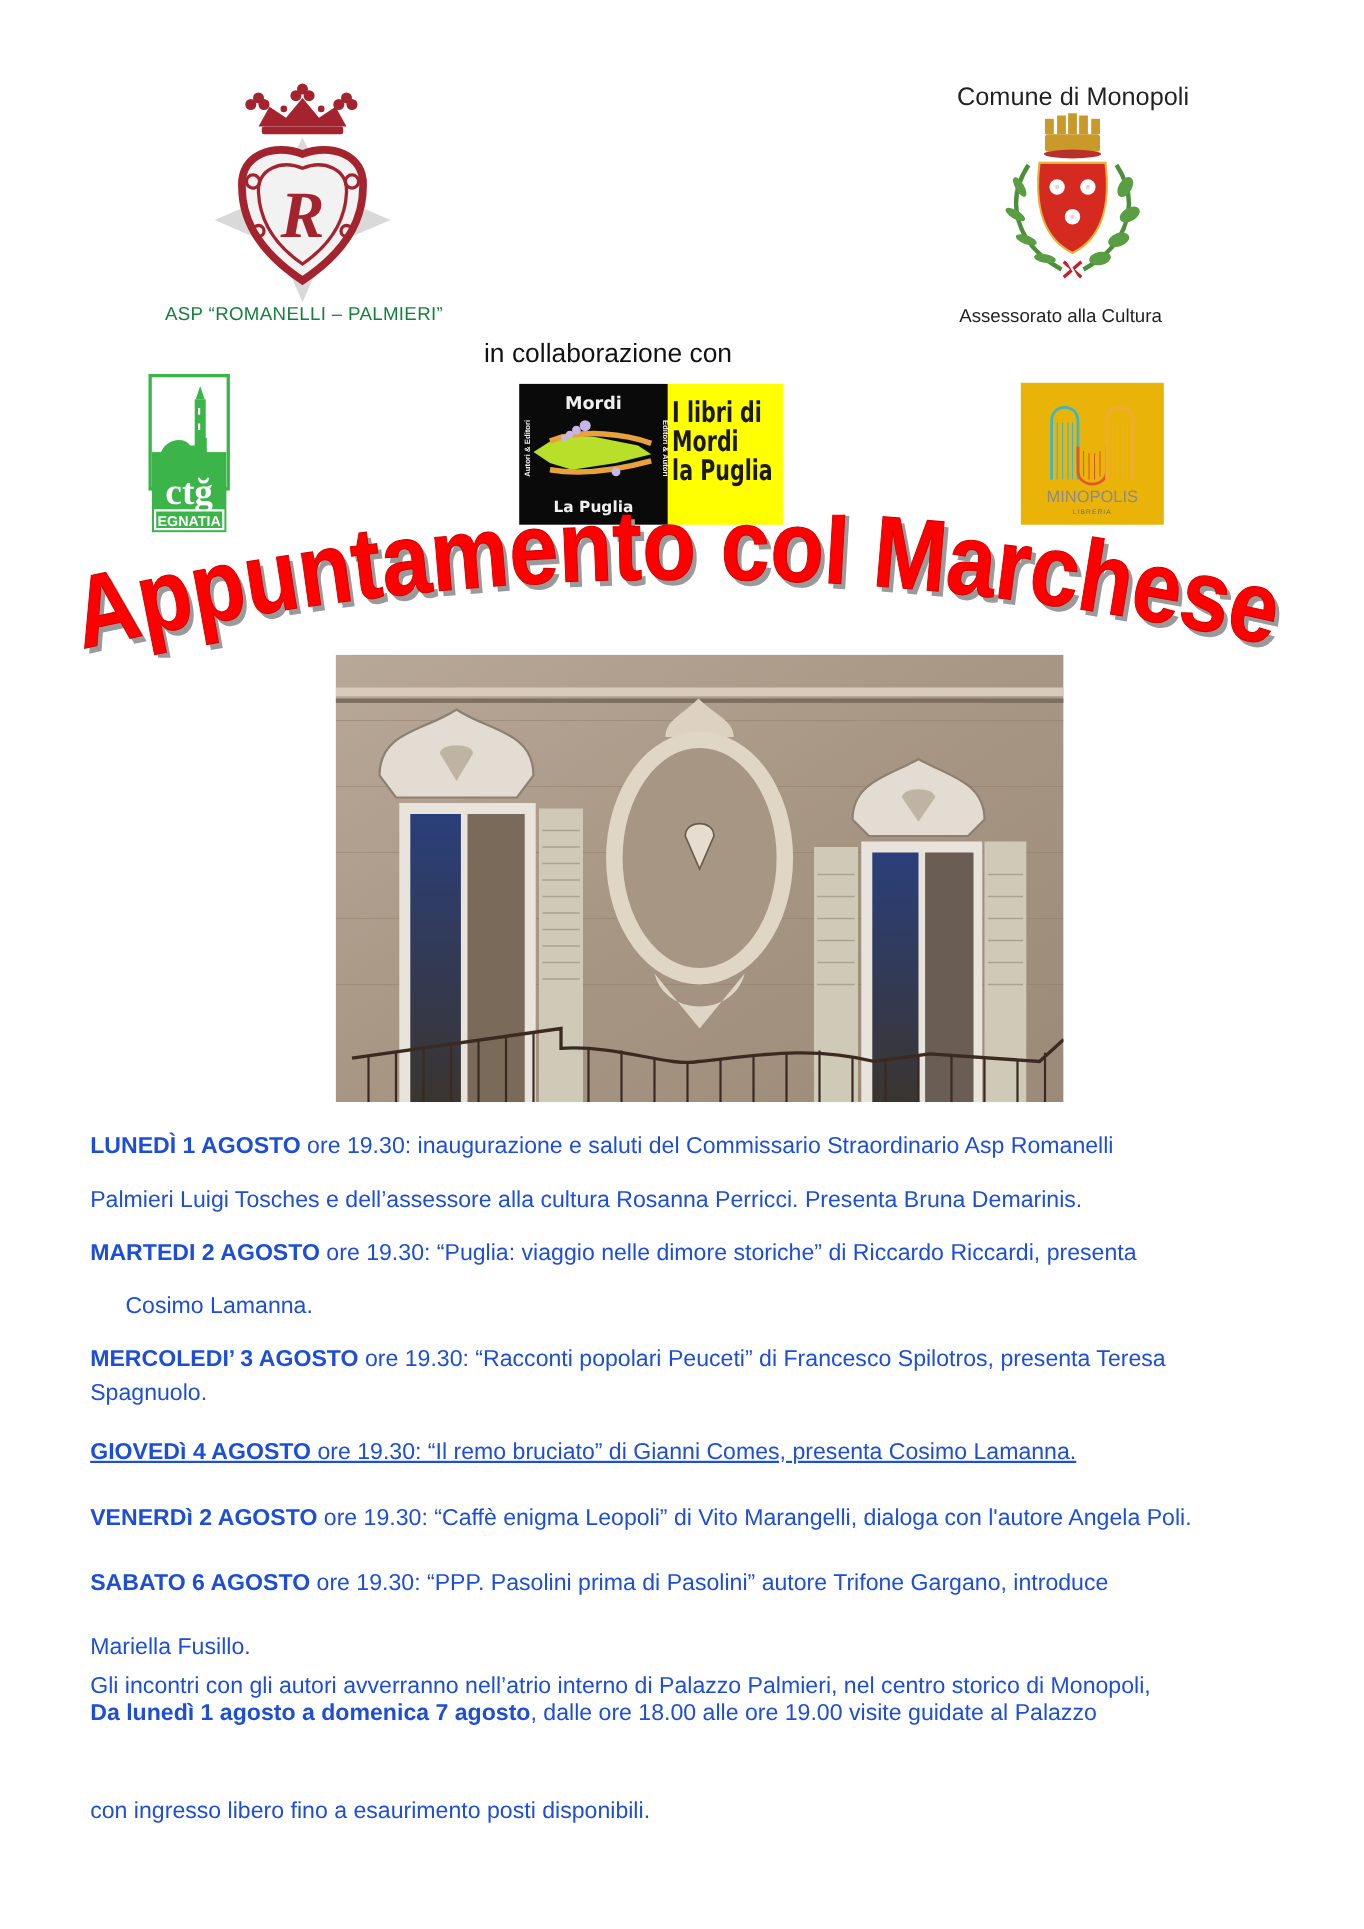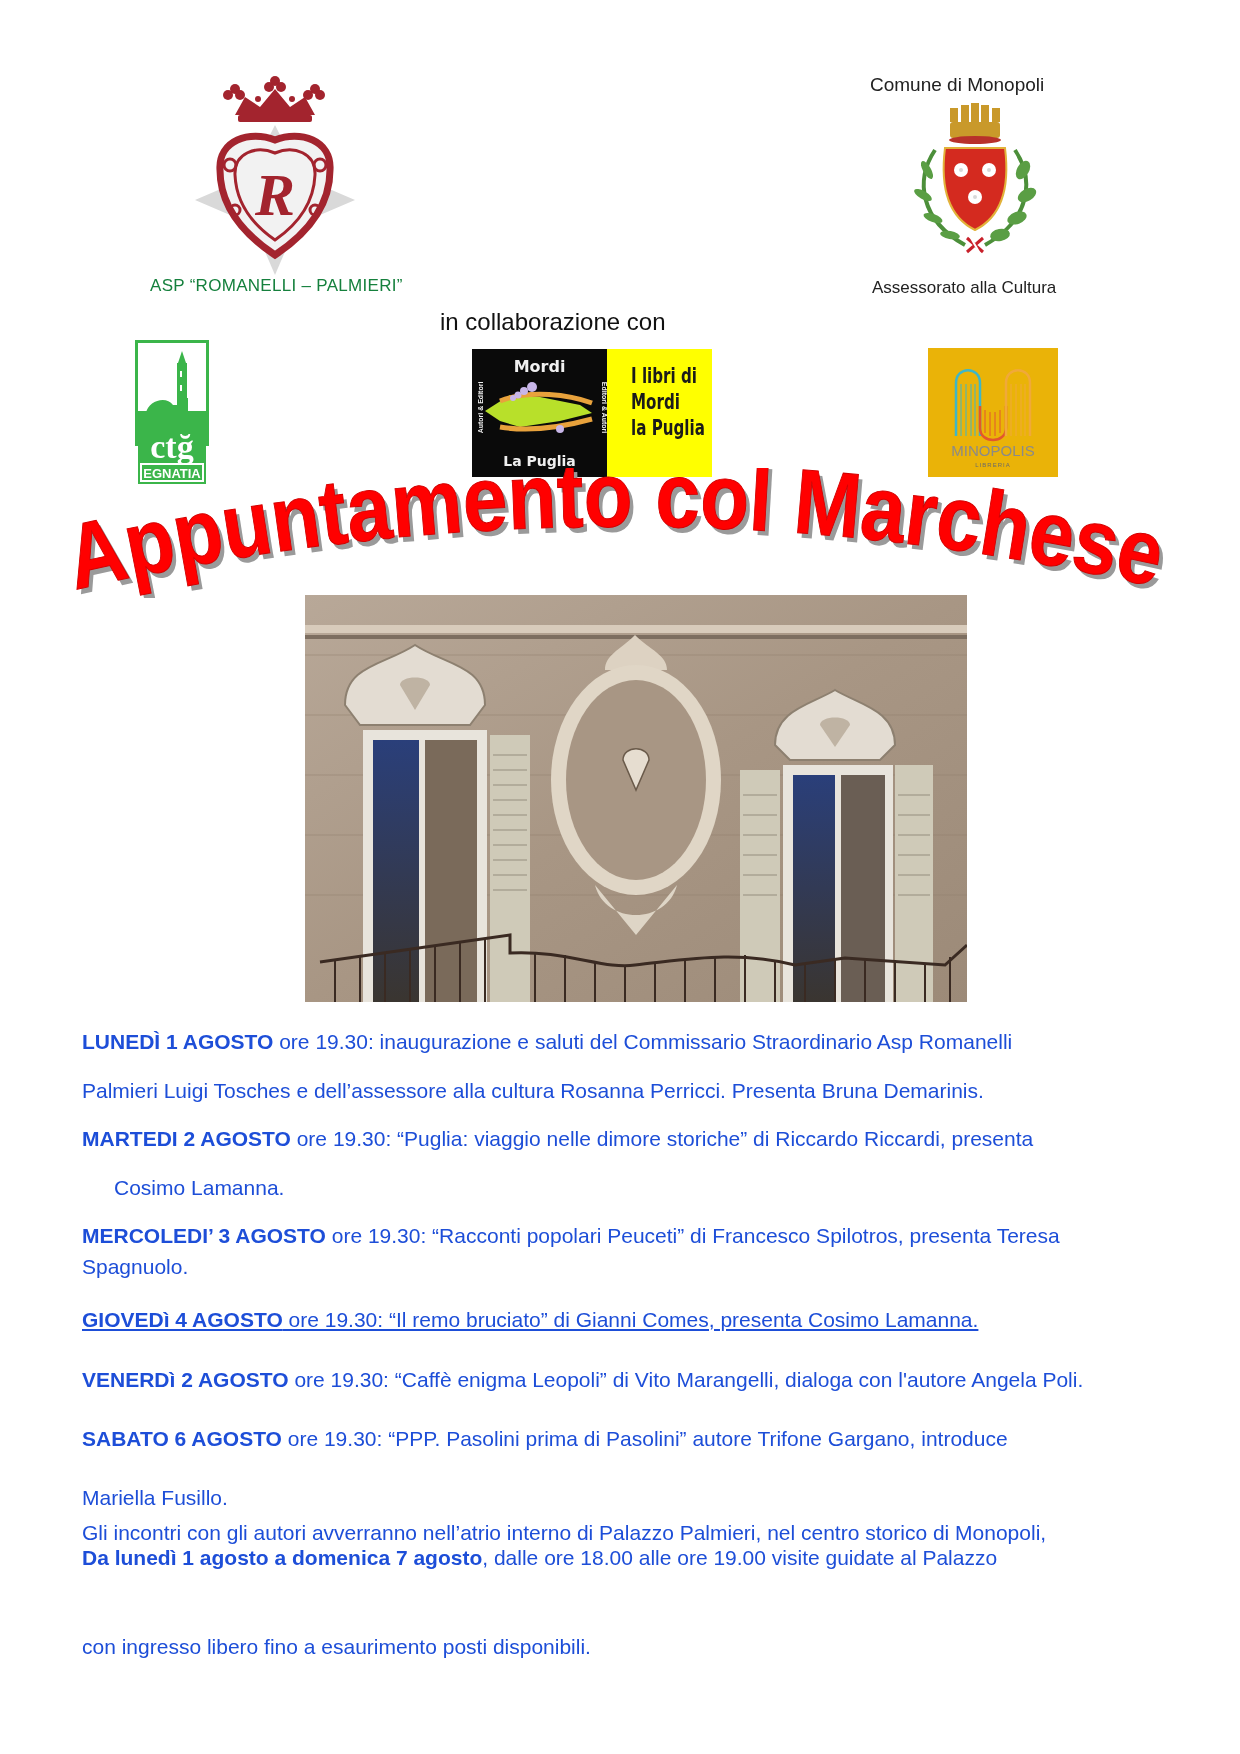--- a/index.html
+++ b/index.html
@@ -5,21 +5,21 @@
   html, body { margin: 0; padding: 0; background: #ffffff; }
   body {
     width: 1240px; height: 1754px; position: relative; overflow: hidden;
     font-family: "Liberation Sans", "DejaVu Sans", sans-serif; color: #1a1a1a;
   }
   .abs { position: absolute; }
 
   
   #logo-romanelli { left: 190px; top: 75px; width: 170px; height: 200px; }
   #romanelli-caption { left: 150px; top: 276px; width: 290px; font-size: 17px; color: #15803d; letter-spacing: 0.3px; white-space: nowrap; }
-  #comune-title { left: 870px; top: 74px; font-size: 19px; color: #222; white-space: nowrap; }
+  #comune-title { left: 870px; top: 74px; font-size: 23px; color: #222; white-space: nowrap; }
   #logo-comune { left: 905px; top: 100px; width: 140px; height: 160px; }
   #comune-caption { left: 872px; top: 278px; font-size: 17px; color: #222; white-space: nowrap; }
   #collab-label { left: 440px; top: 308px; font-size: 24px; color: #111; white-space: nowrap; }
 
   
   #logo-ctg { left: 135px; top: 340px; width: 74px; height: 106px; border: 3px solid #3bb54a; box-sizing: border-box; background: #fff; }
   #logo-mordi { left: 472px; top: 349px; width: 286px; height: 128px; display: flex; }
   #logo-minopolis { left: 928px; top: 348px; width: 130px; height: 129px; background: #eab308; }
 
   
@@ -153,21 +153,21 @@
           <circle cx="44" cy="10" r="4"></circle>
           <circle cx="38" cy="14" r="3.5"></circle>
         <circle cx="33" cy="17" r="3"></circle>
           <circle cx="80" cy="48" r="4"></circle>
       </g>
     </svg>
     <div style="position:absolute;left:0;bottom:8px;width:135px;text-align:center;color:#f0f0f0;font-weight:bold;font-size:14px;font-family:'DejaVu Sans',sans-serif;">La Puglia</div>
     <div style="position:absolute;left:-42px;top:55px;width:100px;transform:rotate(-90deg);color:#f0f0f0;font-size:7px;font-weight:bold;text-align:center;">Autori &amp; Editori</div>
     <div style="position:absolute;left:82px;top:55px;width:100px;transform:rotate(90deg);color:#f0f0f0;font-size:7px;font-weight:bold;text-align:center;">Editori &amp; Autori</div>
   </div>
-  <div style="width:105px;height:128px;background:#ffff00;padding:14px 0 0 24px;box-sizing:border-box;font-family:'DejaVu Sans Condensed','DejaVu Sans',sans-serif;font-weight:bold;font-size:21px;line-height:26px;color:#1a1a1a;transform-origin:left top;">
+  <div style="width:105px;height:128px;background:#ffff00;padding:14px 0 0 4px;box-sizing:border-box;font-family:'DejaVu Sans Condensed','DejaVu Sans',sans-serif;font-weight:bold;font-size:26px;line-height:26px;color:#1a1a1a;transform-origin:left top;">
     <div style="transform:scaleX(0.8);transform-origin:left;white-space:nowrap;">I libri di</div>
     <div style="transform:scaleX(0.8);transform-origin:left;white-space:nowrap;">Mordi</div>
     <div style="transform:scaleX(0.8);transform-origin:left;white-space:nowrap;">la Puglia</div>
   </div>
 </div>
 
 <div id="logo-minopolis" class="abs">
   <svg width="130" height="129" viewBox="0 0 130 129">
     <g fill="none" stroke-width="2.5">
       <path d="M28,88 L28,35 C28,18 52,18 52,35 L52,88" stroke="#3fb6c8"></path>

